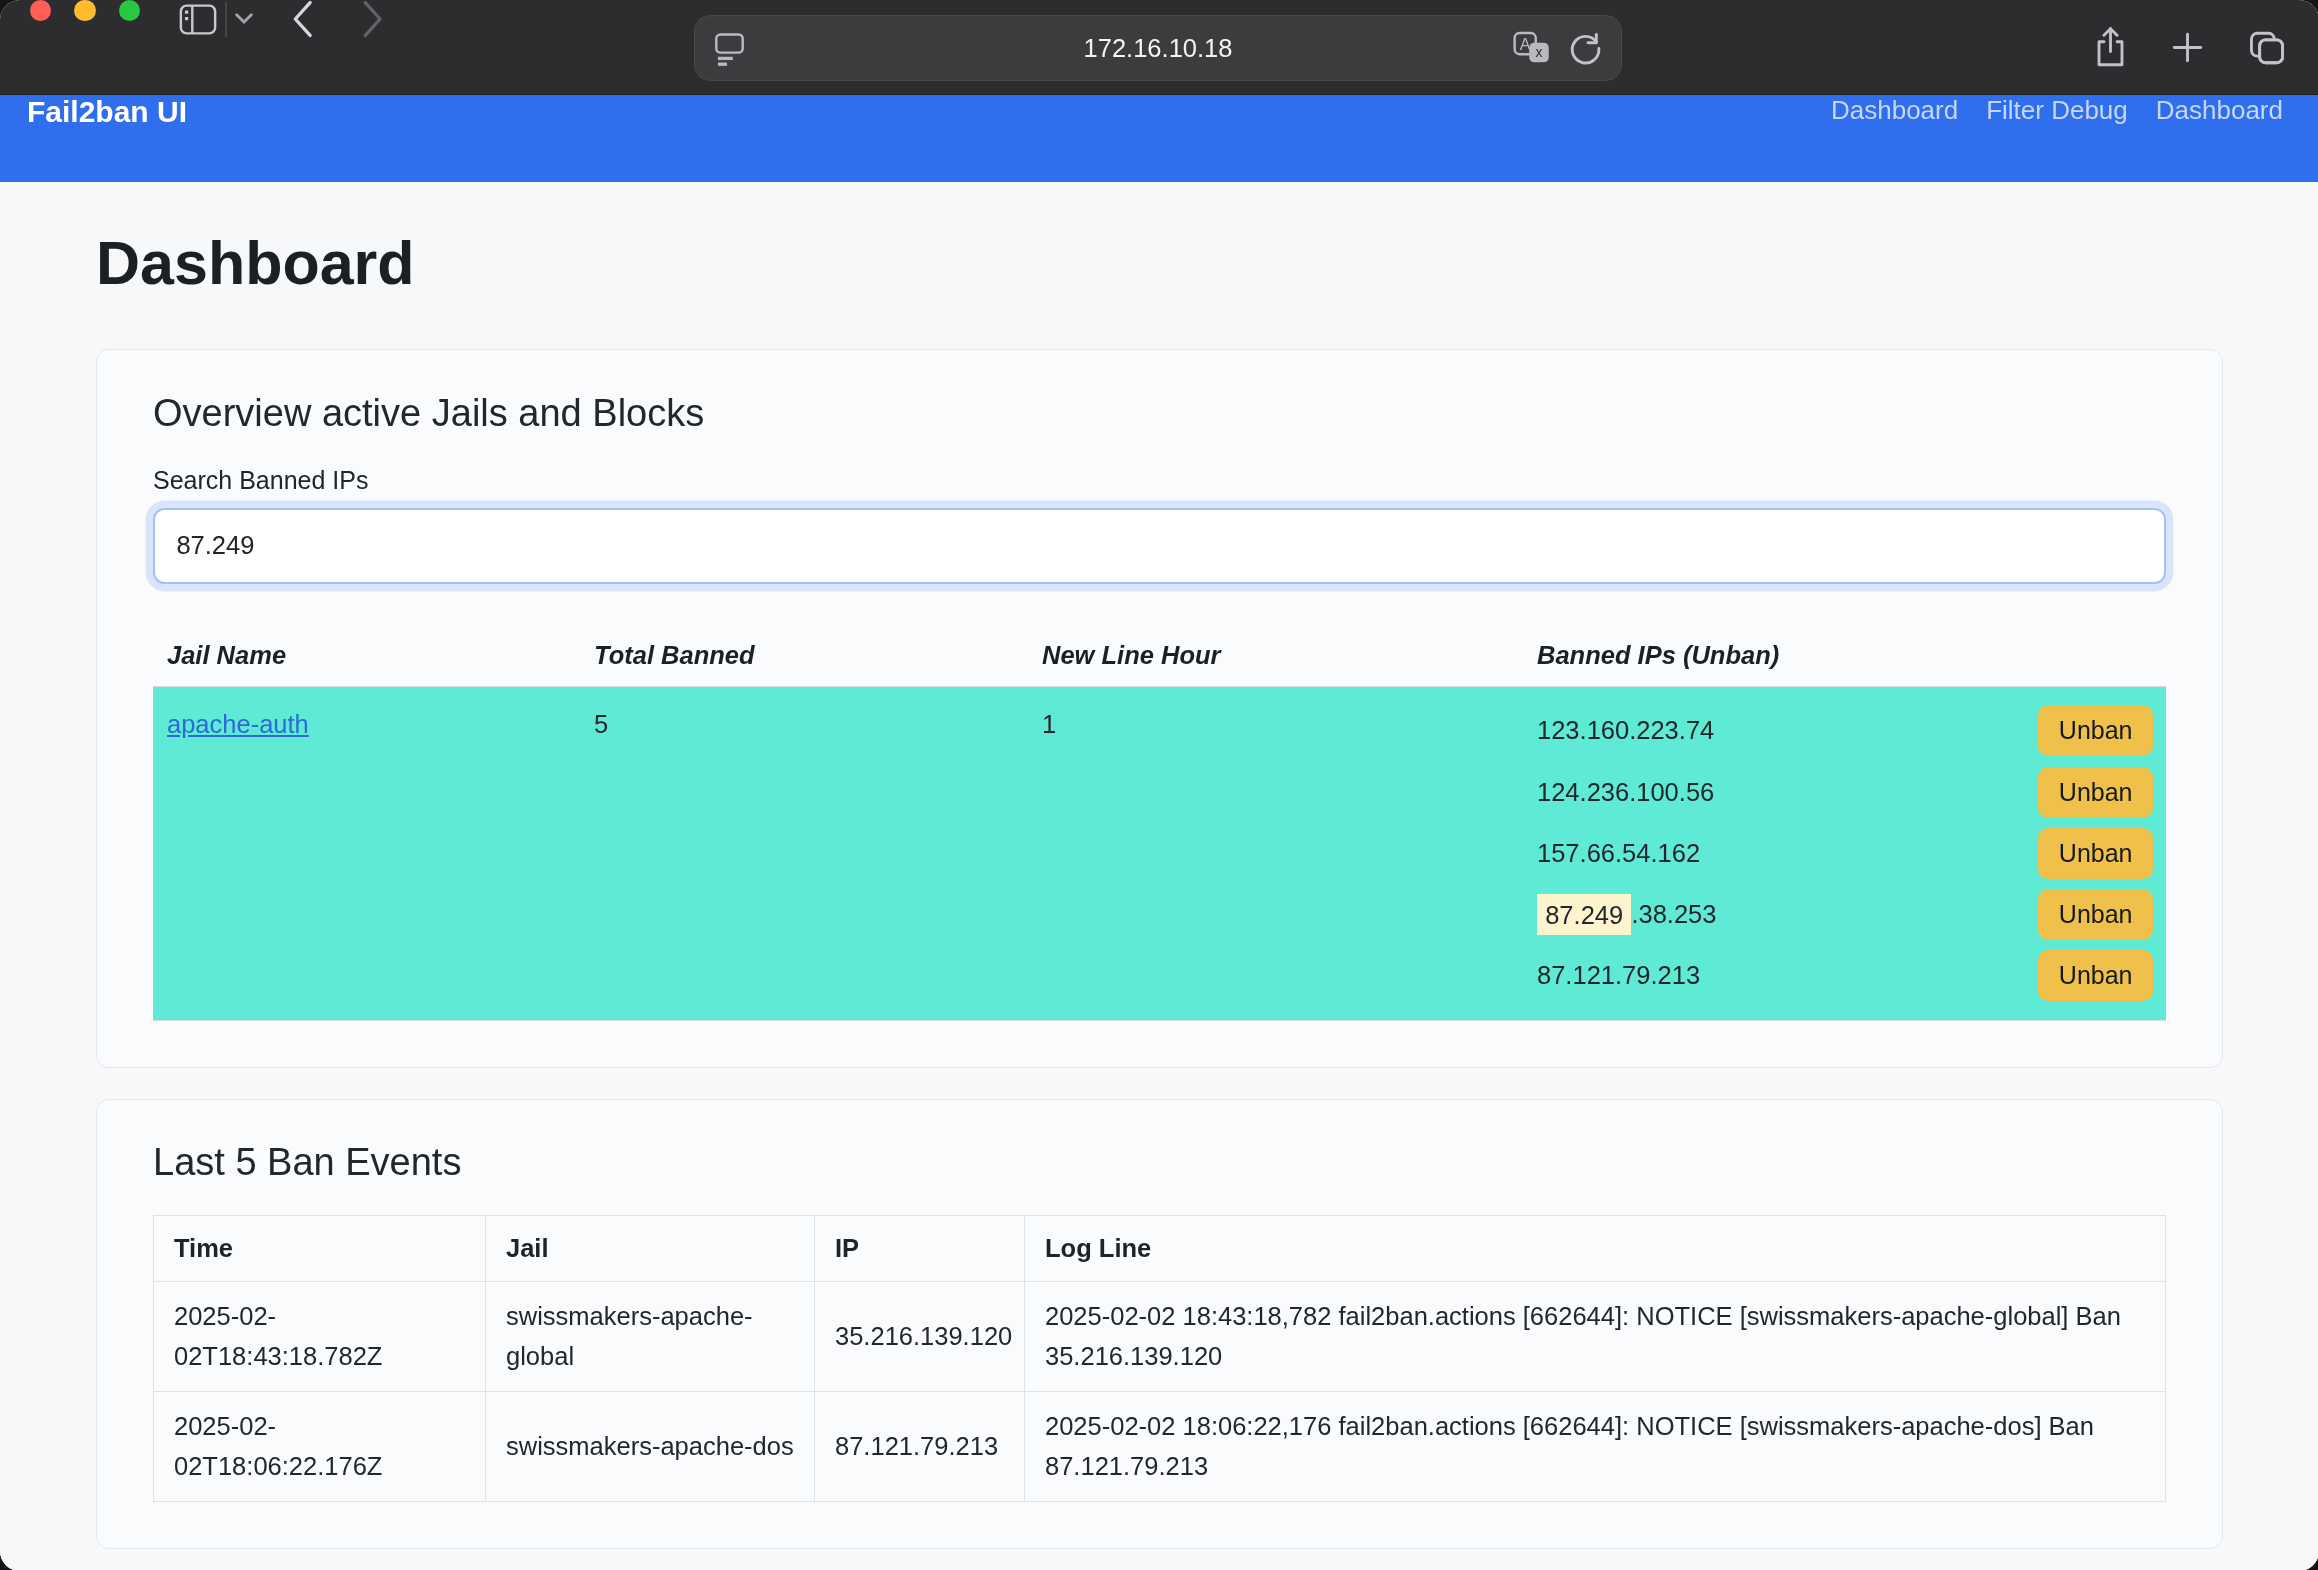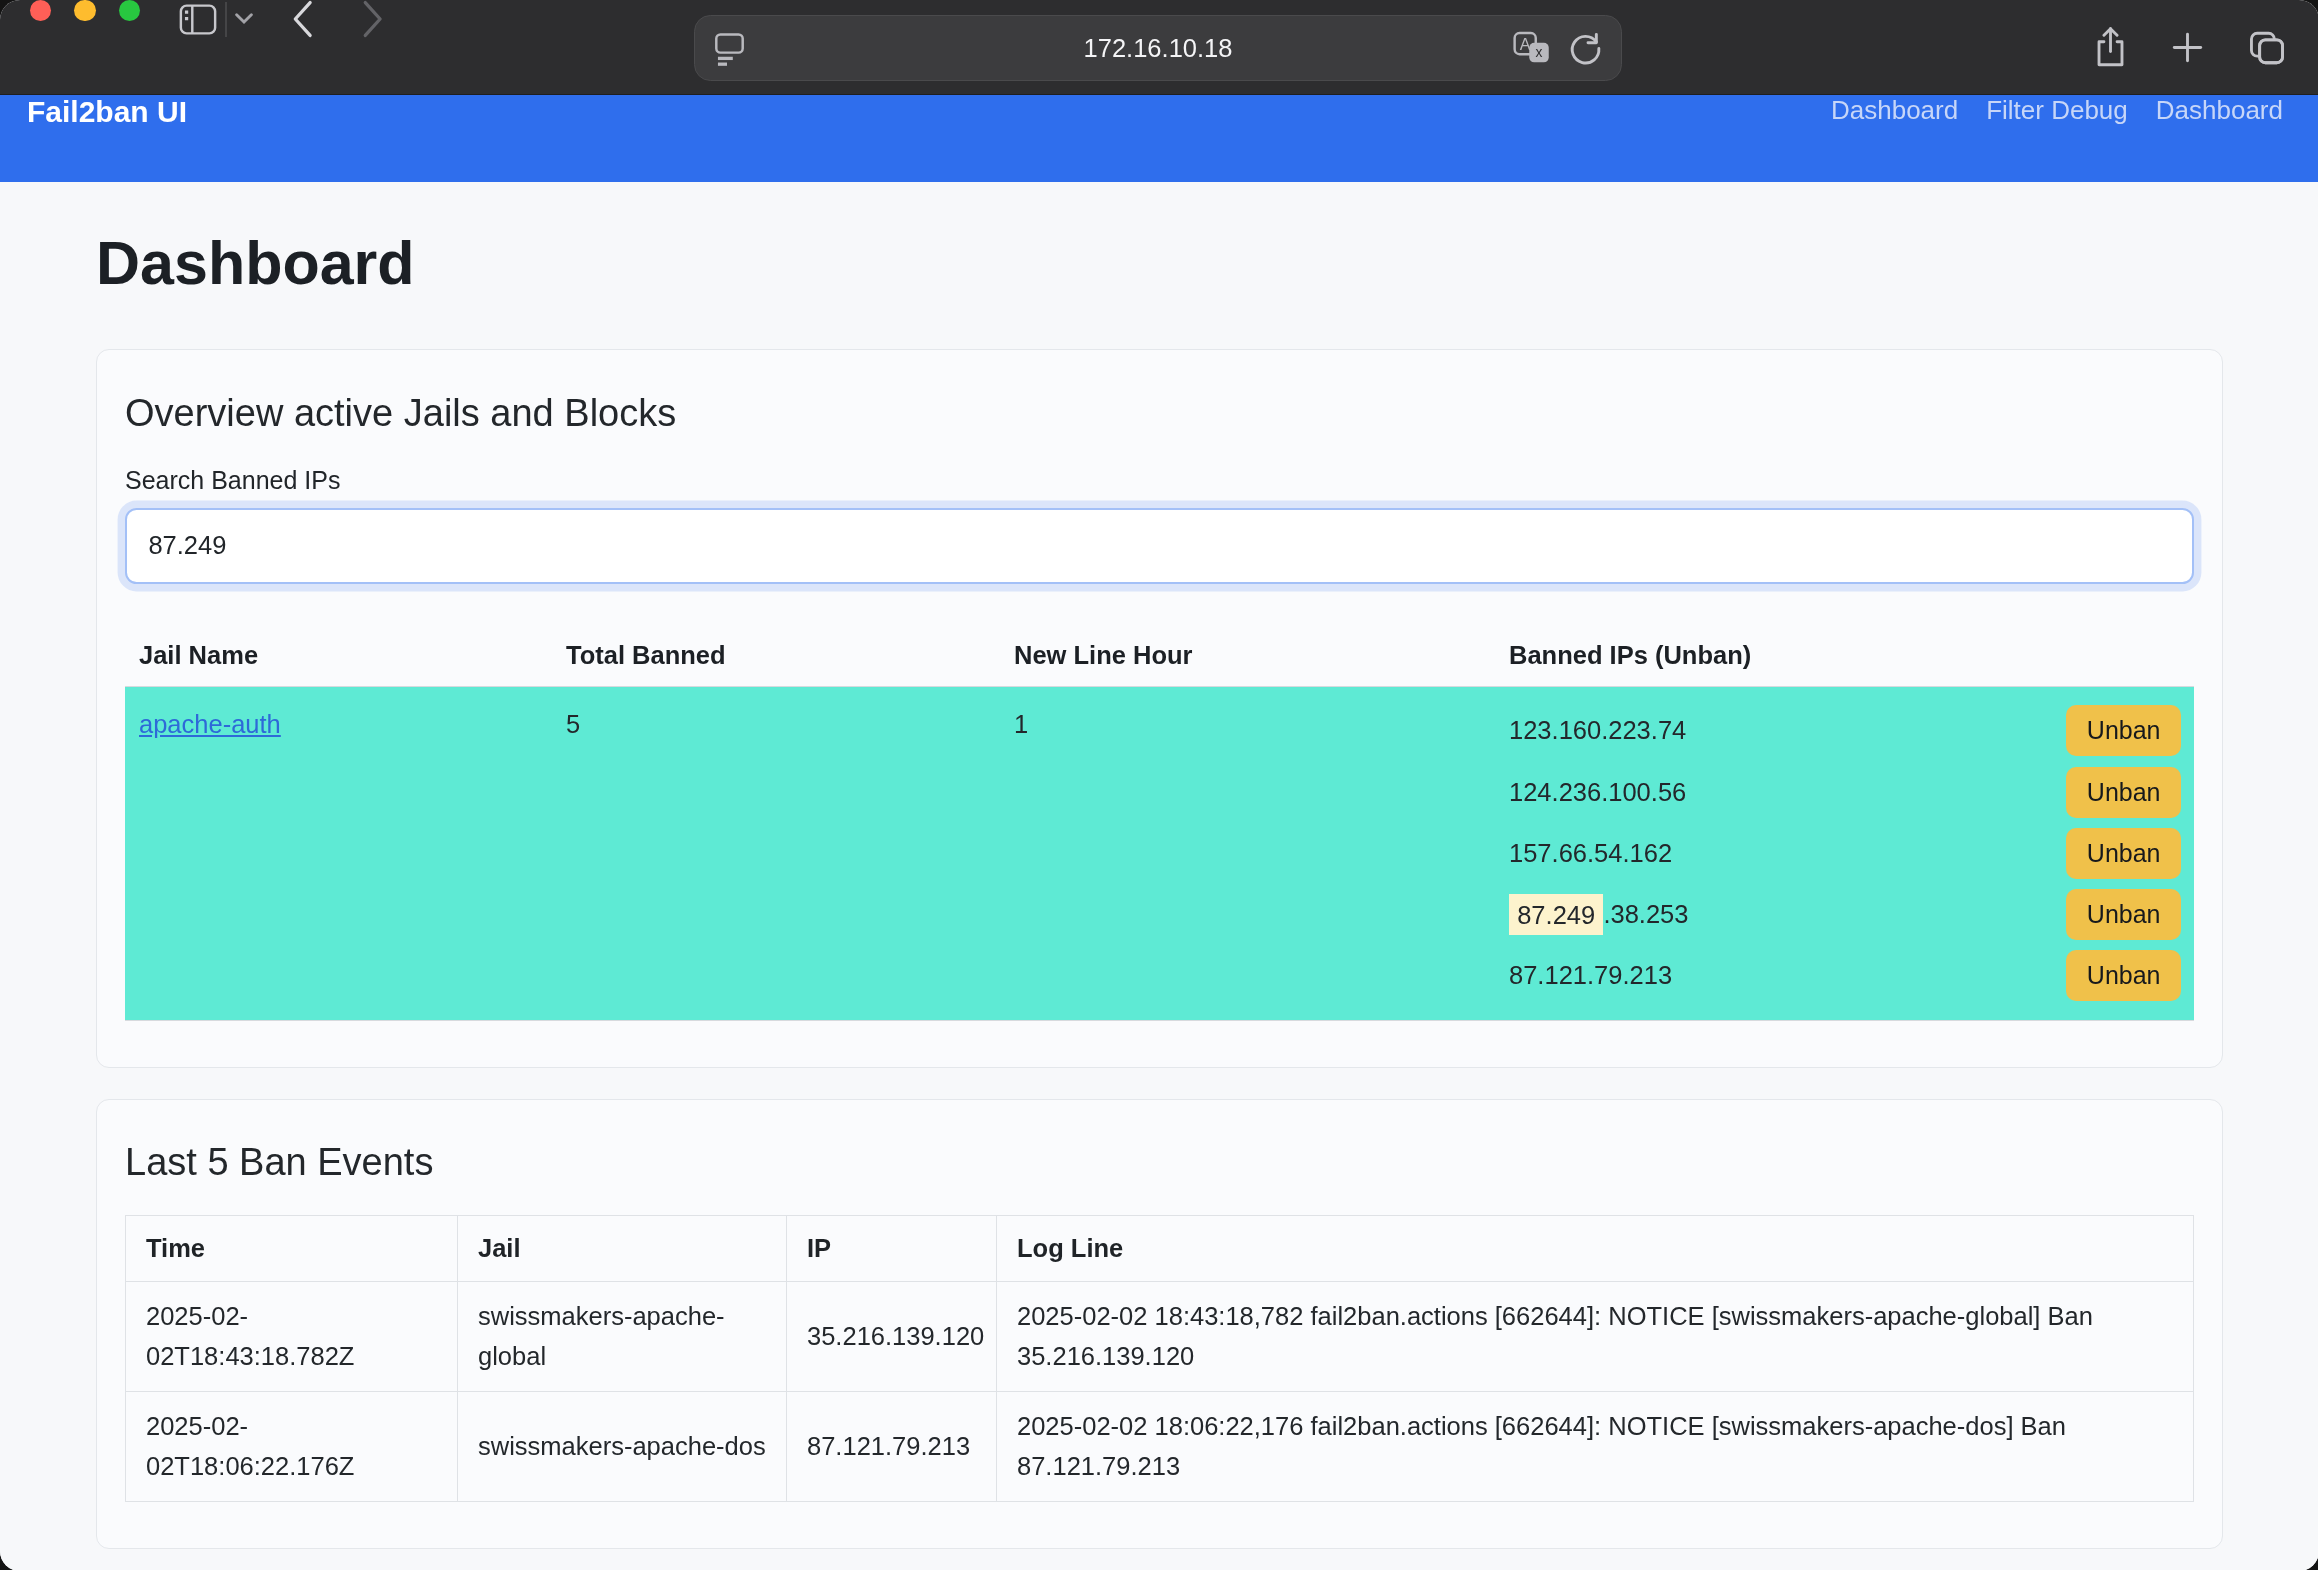--- a/index.html
+++ b/index.html
@@ -63,41 +63,41 @@
     flex:1 1 auto; overflow:hidden;
     background:#f7f8fa;
     padding:36px 96px 0;
   }
   h1.page-title { font-size:61px; font-weight:600; color:#1c2025; margin:10px 0 51px; }
 
   .card {
     background:#fafbfd;
     border:1.6px solid #e4e7eb;
     border-radius:13px;
-    padding:35px 28px 46px;
+    padding:35px 56px 46px;
   }
   .card + .card { margin-top:31px; }
   .card h2 { font-size:38px; font-weight:500; color:#23272b; margin:6.6px 0 31px; }
 
   .search-label { display:block; font-size:25px; color:#212529; margin-bottom:13px; }
   .search-input {
     width:100%; height:76px;
     background:#ffffff;
     border:2.5px solid #a3c0f7; border-radius:11.5px;
     box-shadow:0 0 0 7.4px rgba(49,110,237,.15);
     outline:none;
     font-size:25.5px; color:#212529;
     padding:0 21.4px;
     font-family:inherit;
   }
 
   
   .otable { margin-top:44px; }
   .ohead, .orow { display:grid; grid-template-columns:427px 448px 495px 1fr; }
-  .ohead { border-bottom:1.6px solid #d7dade; }
+  .ohead { border-bottom:1.6px solid #d7dade;font-style:italic; }
   .ohead span { font-size:25.5px; font-weight:700; color:#1c2025; padding:13px 0 16.4px 14px; }
   .orow { background:#5eead4; border-bottom:1.6px solid #d7dade; }
   .orow .cell { padding:23px 0 0 14px; font-size:25.5px; color:#23272b; }
   .jail-link { color:#2e69d8; text-decoration:underline; font-size:25.5px; }
   .ipcol { padding:11.5px 13px 11.5px 14px; }
   .ip-line { display:flex; justify-content:space-between; align-items:center; height:58px; margin:3.3px 0; }
   .ip-val { font-size:25.5px; color:#23272b; }
   .ip-val mark { background:#fdf3cd; color:inherit; padding:6.6px 8.2px; }
   .ip-val mark:empty { display:none; }
   .unban {

